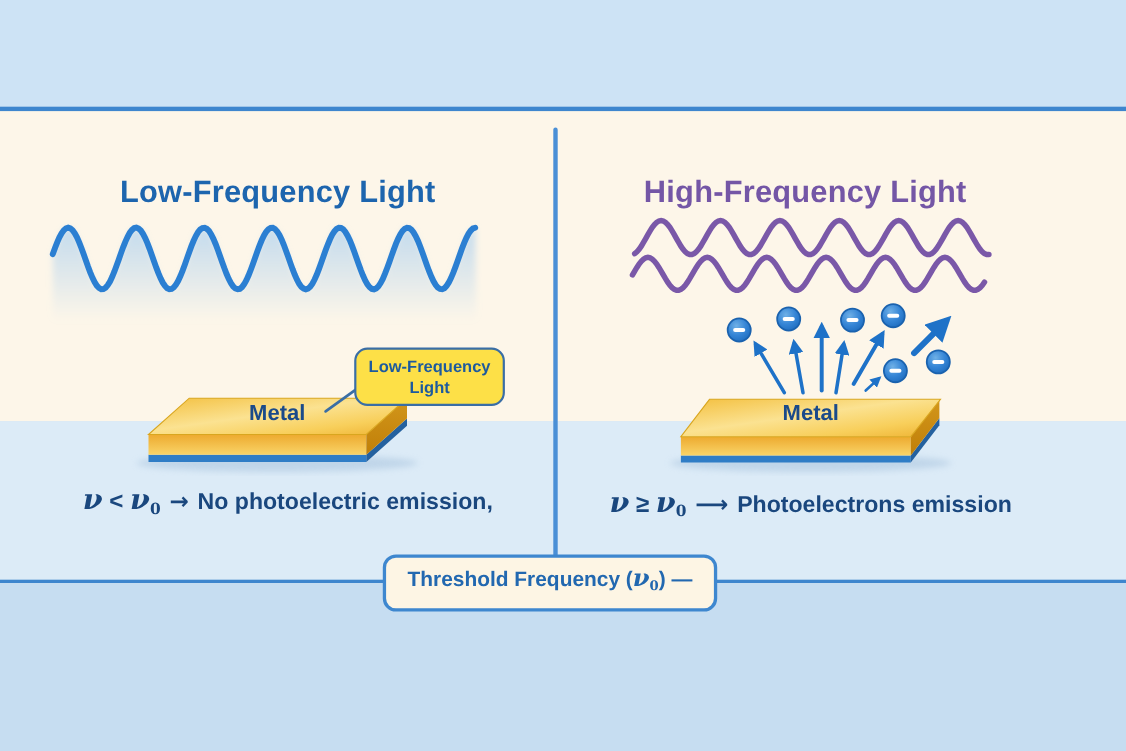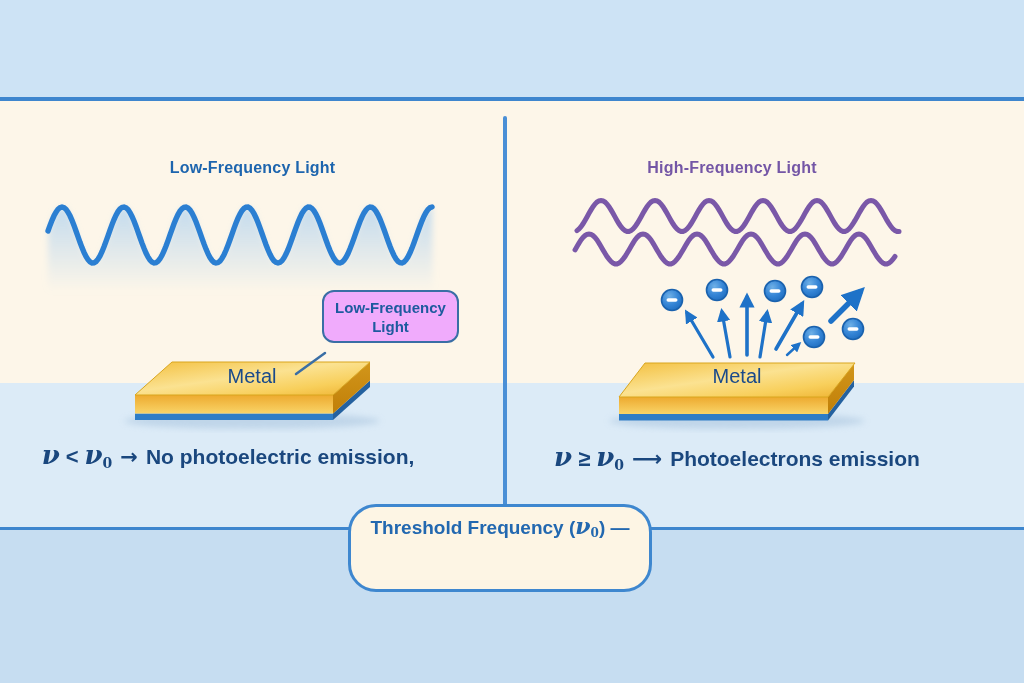--- a/index.html
+++ b/index.html
@@ -10,41 +10,41 @@
   .band-cream{top:98px;height:285px;background:#fdf6e9;}
   .band-mid{top:383px;height:146px;background:#dcebf7;}
   .band-bottom{top:529px;height:154px;background:#c6ddf1;}
   .hline{position:absolute;left:0;width:1024px;height:3.5px;background:#3e86ce;}
   .hline1{top:97px;}
   .hline2{top:527px;height:3px;}
   .vdivider{position:absolute;left:503px;top:116px;width:3.5px;height:390px;
             background:#4a8fd6;border-radius:2px;}
   svg.gfx{position:absolute;left:0;top:0;z-index:5;}
   .txt{position:absolute;z-index:10;}
-  .panel-title{font-size:16px;font-weight:bold;text-align:center;letter-spacing:.2px;}
+  .panel-title{font-size:28px;font-weight:bold;text-align:center;letter-spacing:.2px;}
   .title-left{left:0;width:505px;top:159px;color:#1d65ae;}
   .title-right{left:506px;width:452px;top:159px;color:#7456a6;}
-  .metal-label{font-size:20px;font-weight:normal;color:#1a4a8a;text-align:center;width:200px;}
+  .metal-label{font-size:20px;font-weight:bold;color:#1a4a8a;text-align:center;width:200px;}
   .metal-left{left:152px;top:365px;}
   .metal-right{left:637px;top:365px;}
-  .callout{position:absolute;left:322px;top:290px;width:137px;height:53px;z-index:10;
-           background:#f0abfc;border:2.5px solid #3a6ea5;border-radius:12px;
+  .callout{position:absolute;left:322px;top:316px;width:137px;height:53px;z-index:10;
+           background:#fde047;border:2.5px solid #3a6ea5;border-radius:12px;
            box-sizing:border-box;text-align:center;color:#1d5a9e;
            font-size:15px;font-weight:bold;line-height:19px;padding-top:6px;}
   .formula{font-weight:bold;color:#1a477e;text-align:center;white-space:nowrap;}
   .formula .ln{font-size:21px;line-height:29px;}
   .nu{font-family:"DejaVu Serif",serif;font-style:italic;font-weight:bold;font-size:26px;}
   .nu sub{font-size:14px;font-style:normal;vertical-align:-4px;font-family:"DejaVu Serif",serif;}
   .rel{font-size:22px;padding:0 6px;}
   .farrow{font-family:"DejaVu Sans",sans-serif;font-size:21px;padding:0 8px;}
-  .formula-left{left:8px;top:441px;width:440px;}
+  .formula-left{left:8px;top:441px;width:440px;text-align:right;}
   .formula-left .ln2{transform:translateX(23px);}
   .formula-right{left:512px;top:443px;width:450px;}
-  .threshold-box{position:absolute;left:348px;top:504px;width:304px;height:88px;z-index:10;
-                 background:#fdf5e4;border:3px solid #3e87cf;border-radius:28px;
+  .threshold-box{position:absolute;left:348px;top:504px;width:304px;height:52px;z-index:10;
+                 background:#fdf5e4;border:3px solid #3e87cf;border-radius:12px;
                  box-sizing:border-box;text-align:center;padding-top:6px;}
   .threshold-line1{font-size:19px;font-weight:bold;color:#2268b0;line-height:26px;white-space:nowrap;}
   .threshold-line1 .nu{font-size:22px;}
   .threshold-line1 .nu sub{font-size:12px;vertical-align:-3px;}
   .threshold-line2{font-size:15px;font-weight:bold;color:#2a64a8;line-height:21px;}
 </style>
 </head>
 <body>
 
 <div class="stage">

